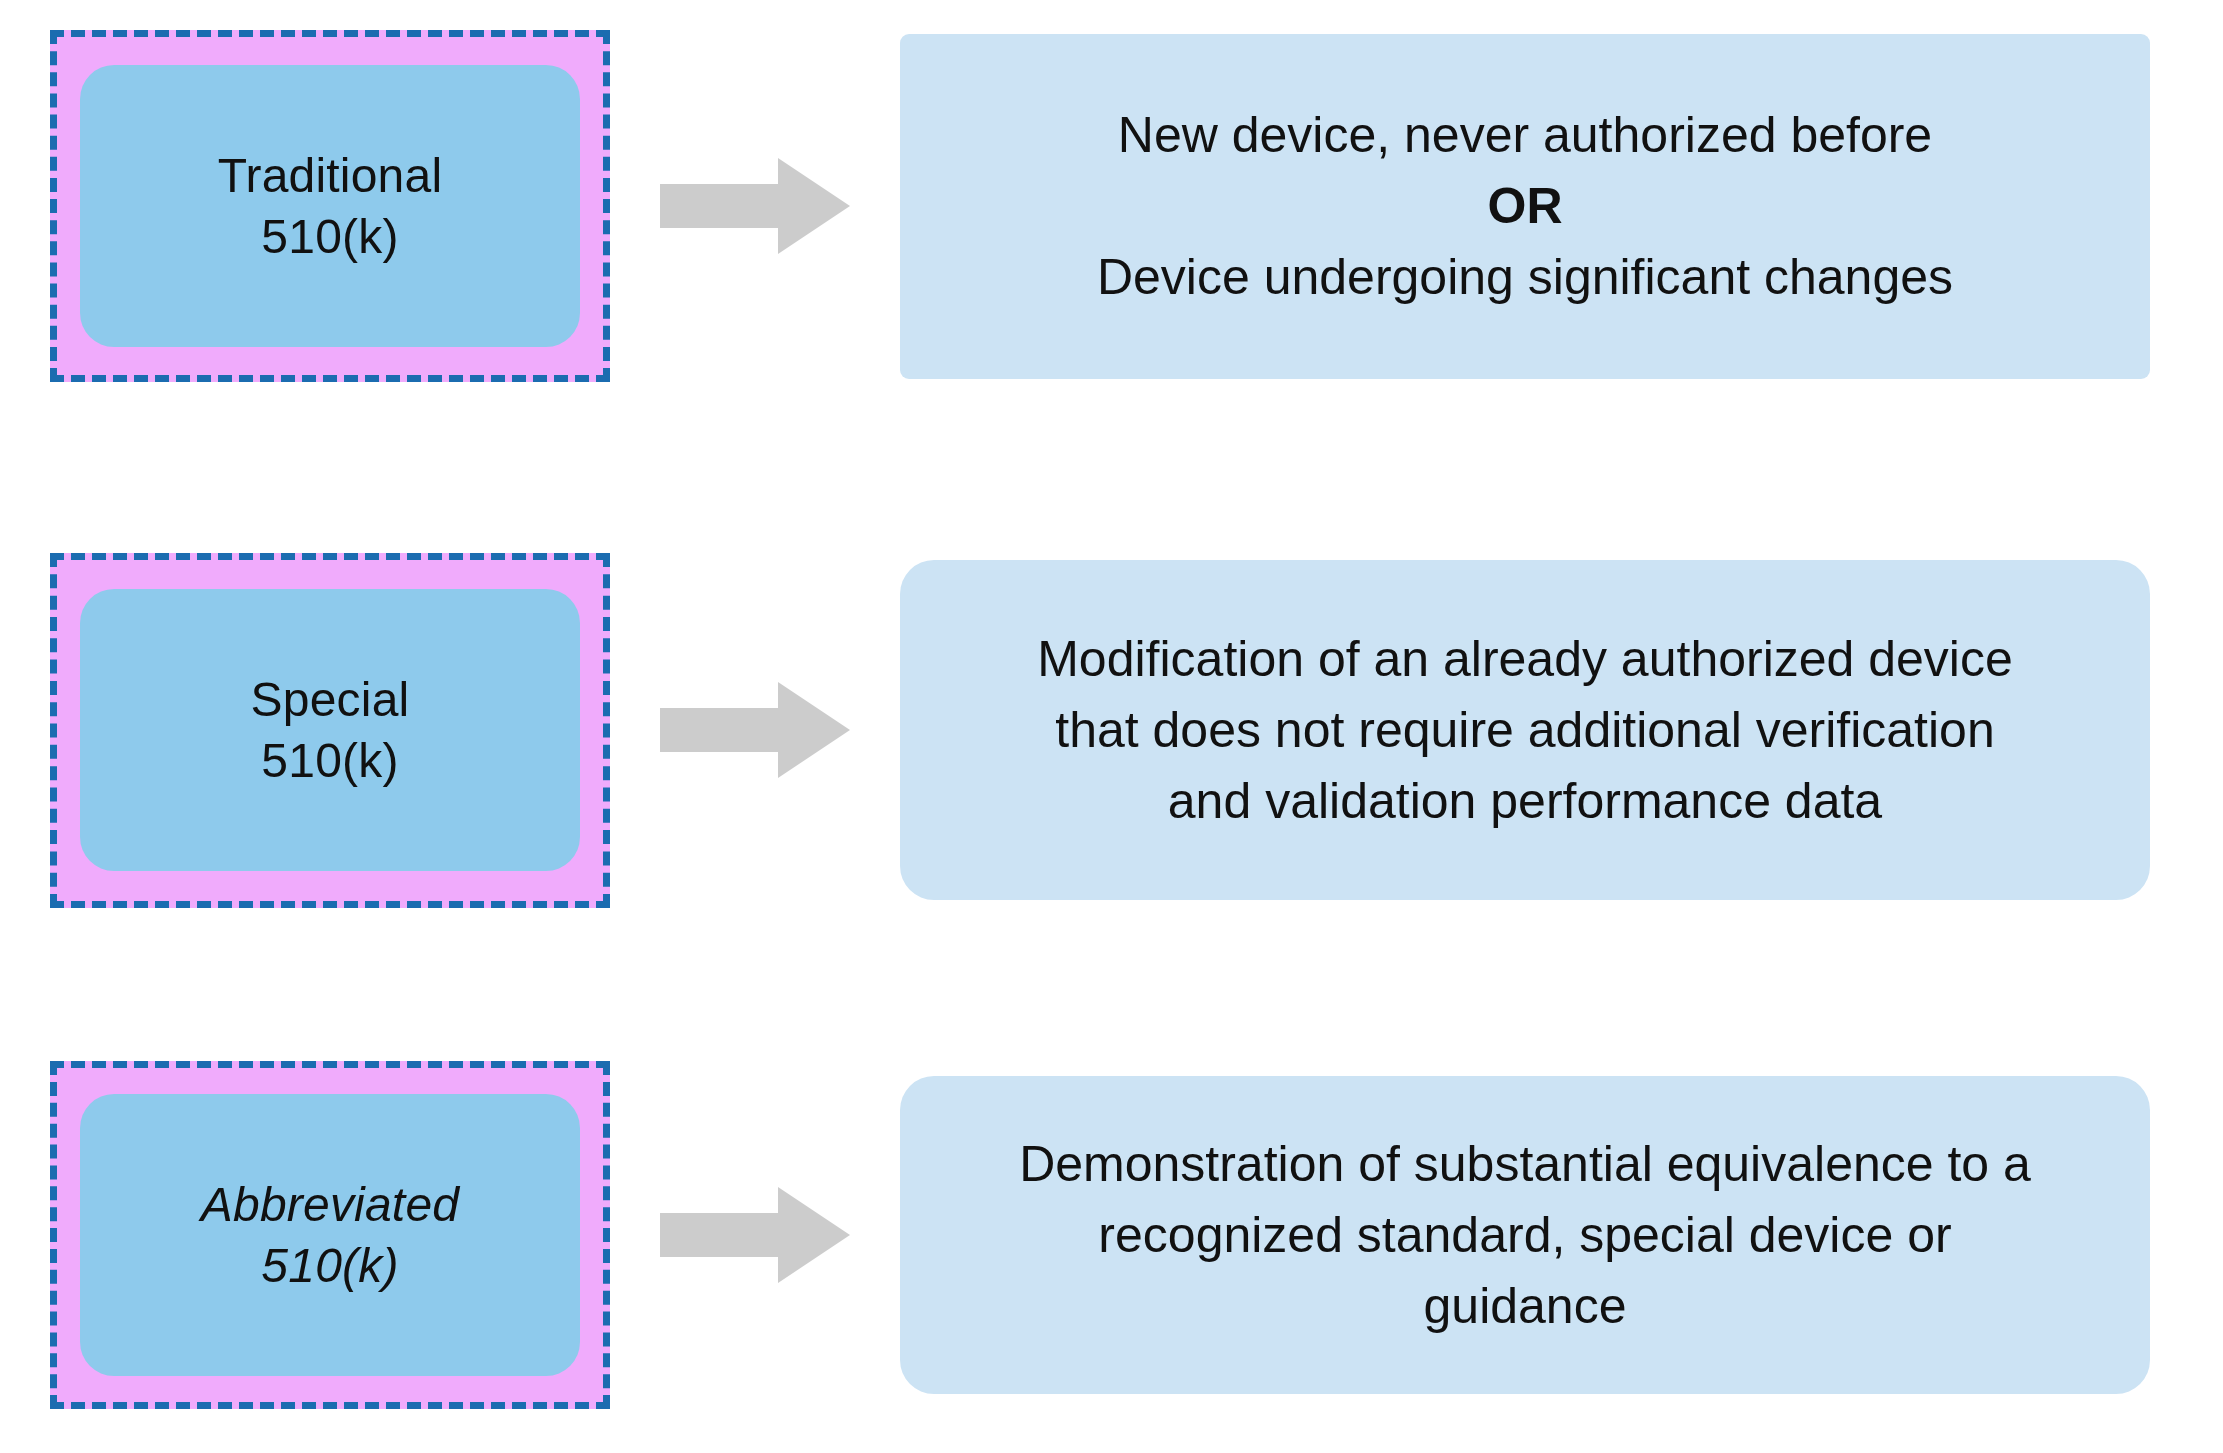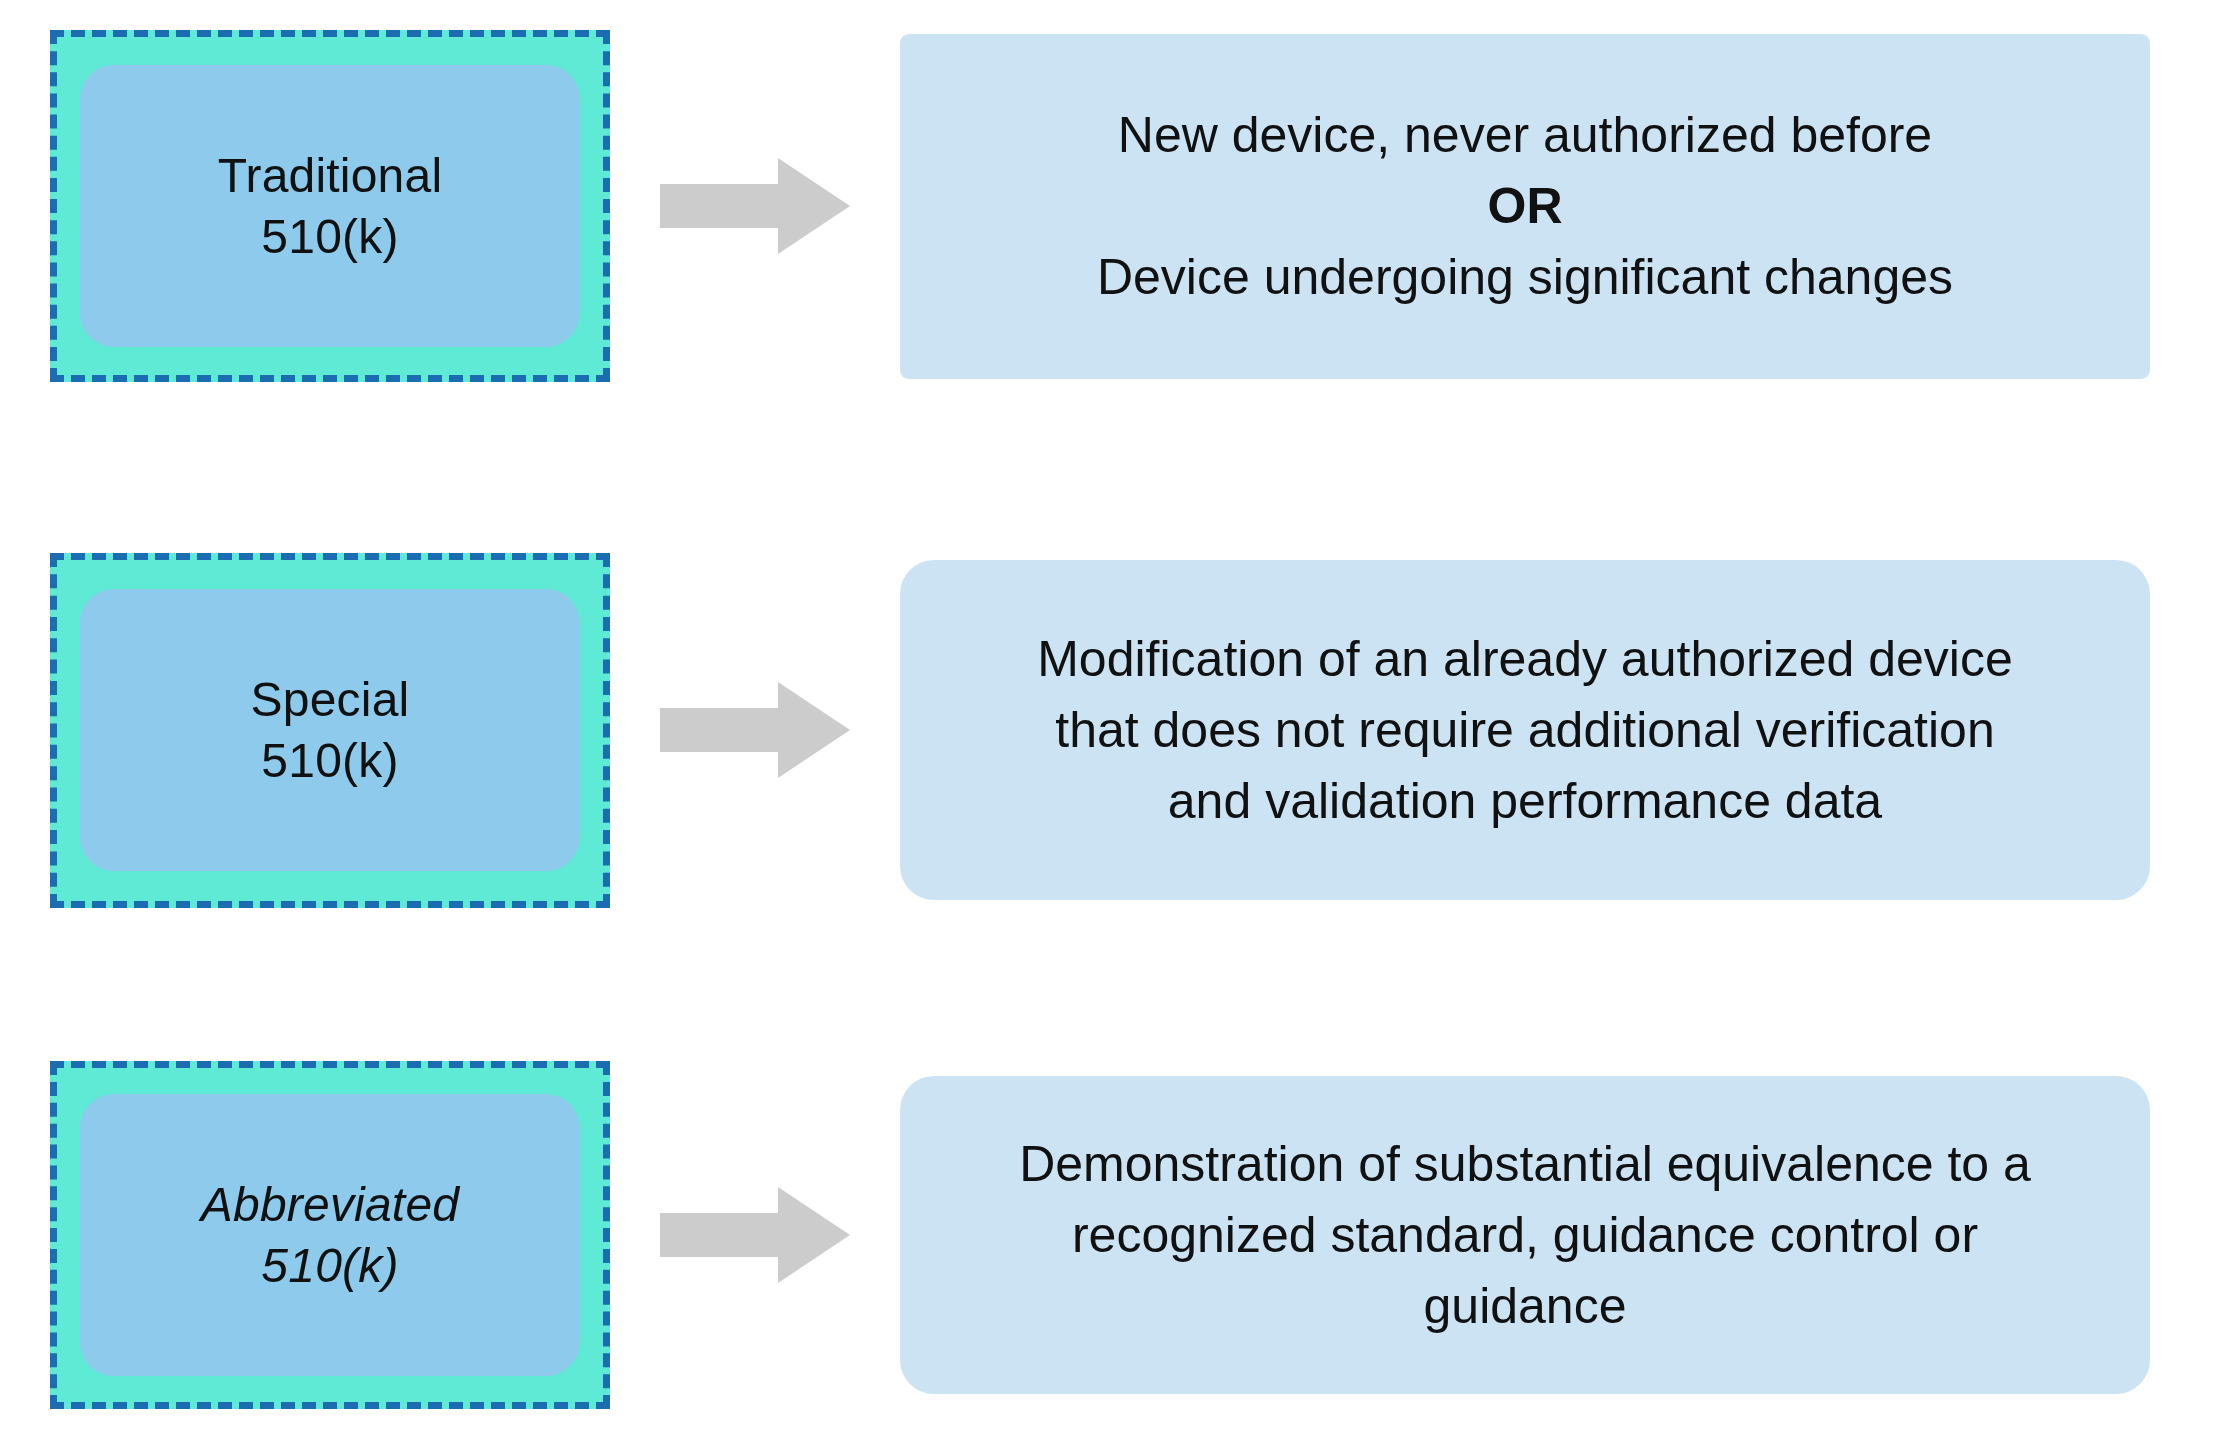--- a/index.html
+++ b/index.html
@@ -37,21 +37,21 @@
   .dashed-frame {
     position: relative;
     box-sizing: border-box;
     width: 560px;
     height: 350px;
     margin-left: 50px;
     border: 7px dashed #1b6cb0;
     display: flex;
     align-items: center;
     justify-content: center;
-    background: #5eead4;
+    background: #f0abfc;
   }
   .row-1 .dashed-frame { height: 352px; }
   .row-2 .dashed-frame { height: 355px; }
   .row-3 .dashed-frame { height: 348px; font-style: italic; }
 
   .blue-box {
     box-sizing: border-box;
     width: 500px;
     height: 282px;
     background: #8ecaec;
@@ -155,18 +155,18 @@
     </div>
 
     <div class="arrow-cell">
       <svg class="arrow-svg" width="190" height="96" viewBox="0 0 190 96">
         <polygon points="0,26 118,26 118,0 190,48 118,96 118,70 0,70" fill="#cccccc"></polygon>
       </svg>
     </div>
 
     <div class="desc-panel">
       <span class="dline">Demonstration of substantial equivalence to a</span>
-      <span class="dline">recognized standard, guidance control or</span>
+      <span class="dline">recognized standard, special device or</span>
       <span class="dline">guidance</span>
     </div>
   </div>
 
 </div>
 
 </body></html>

